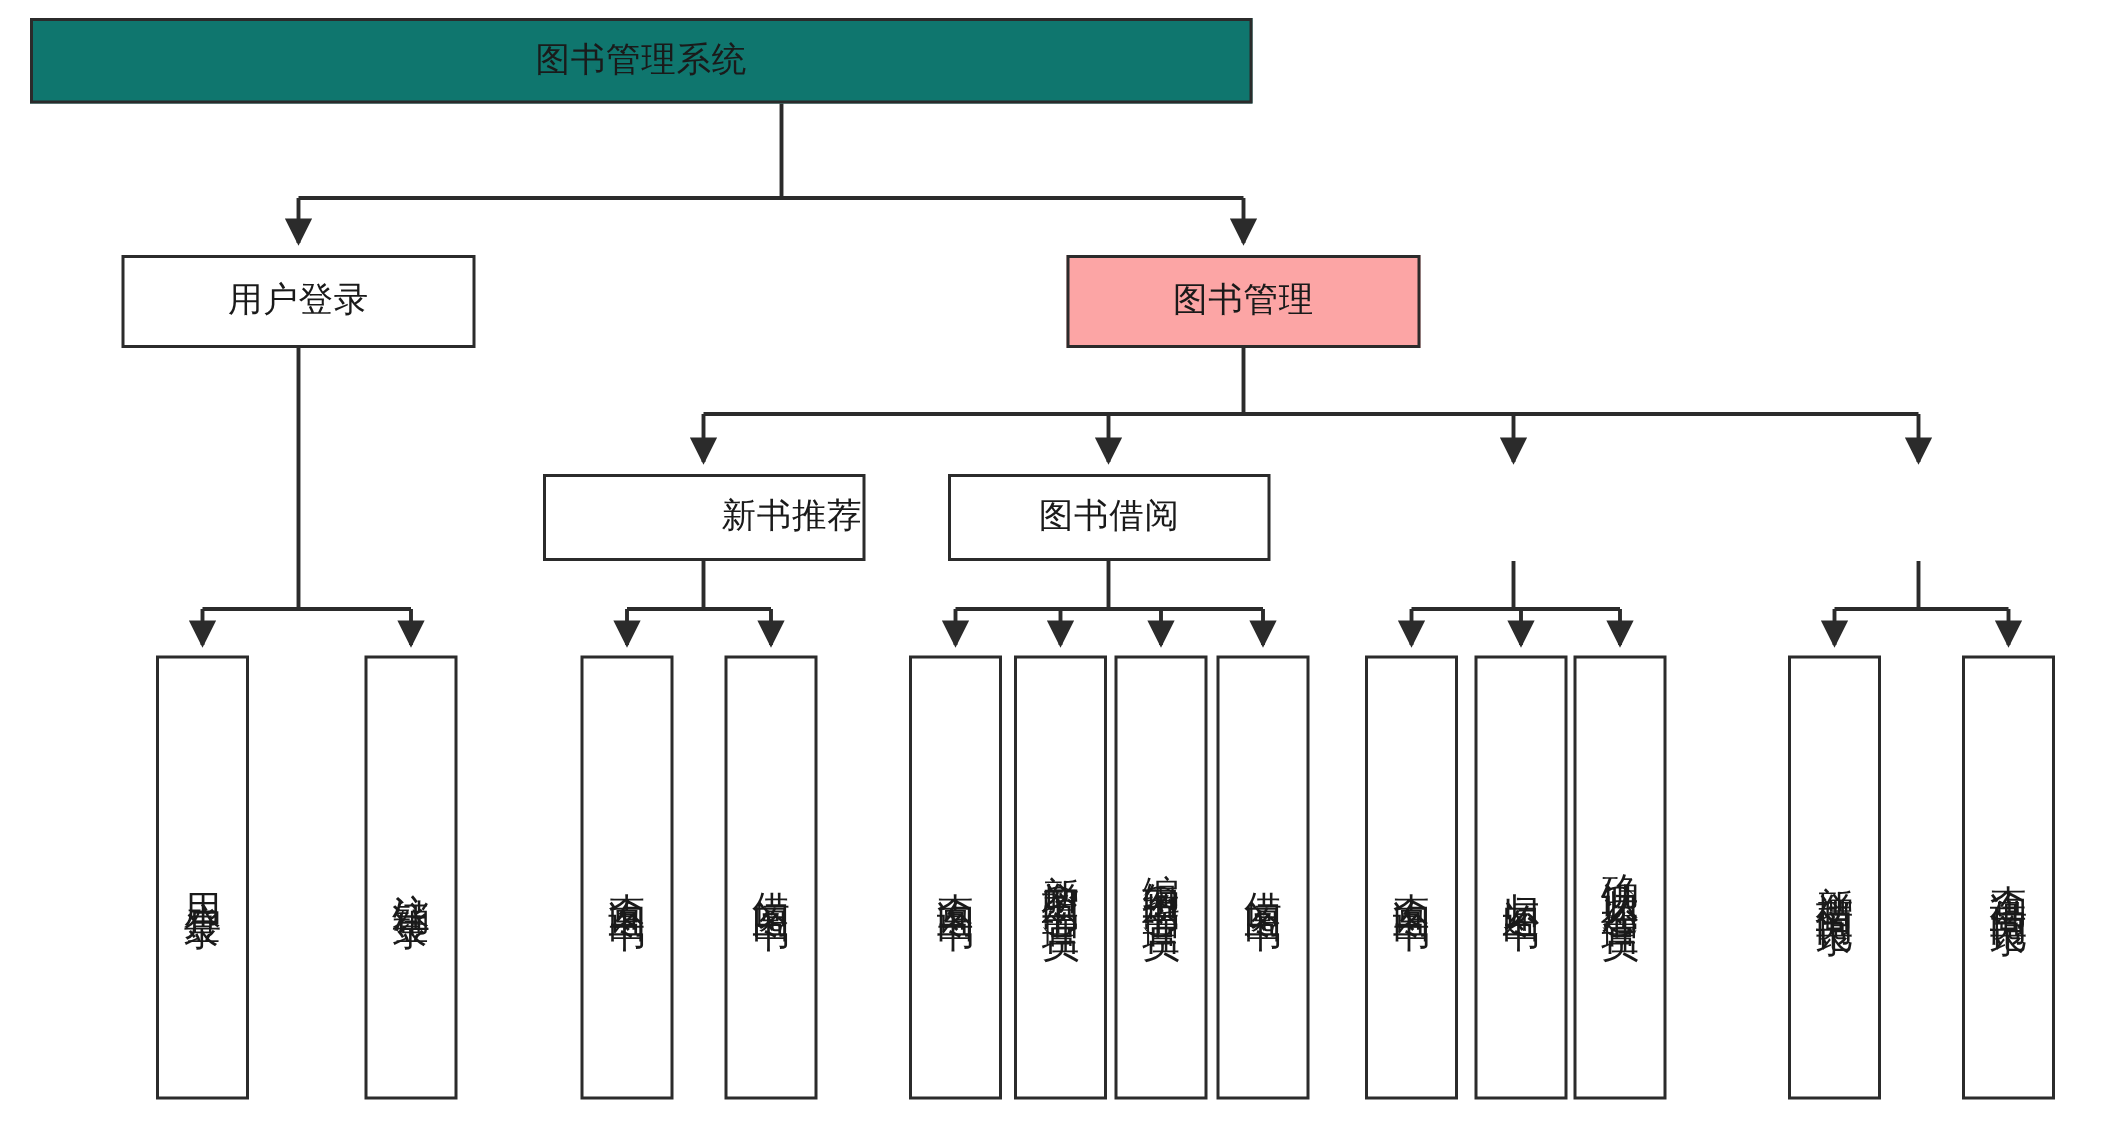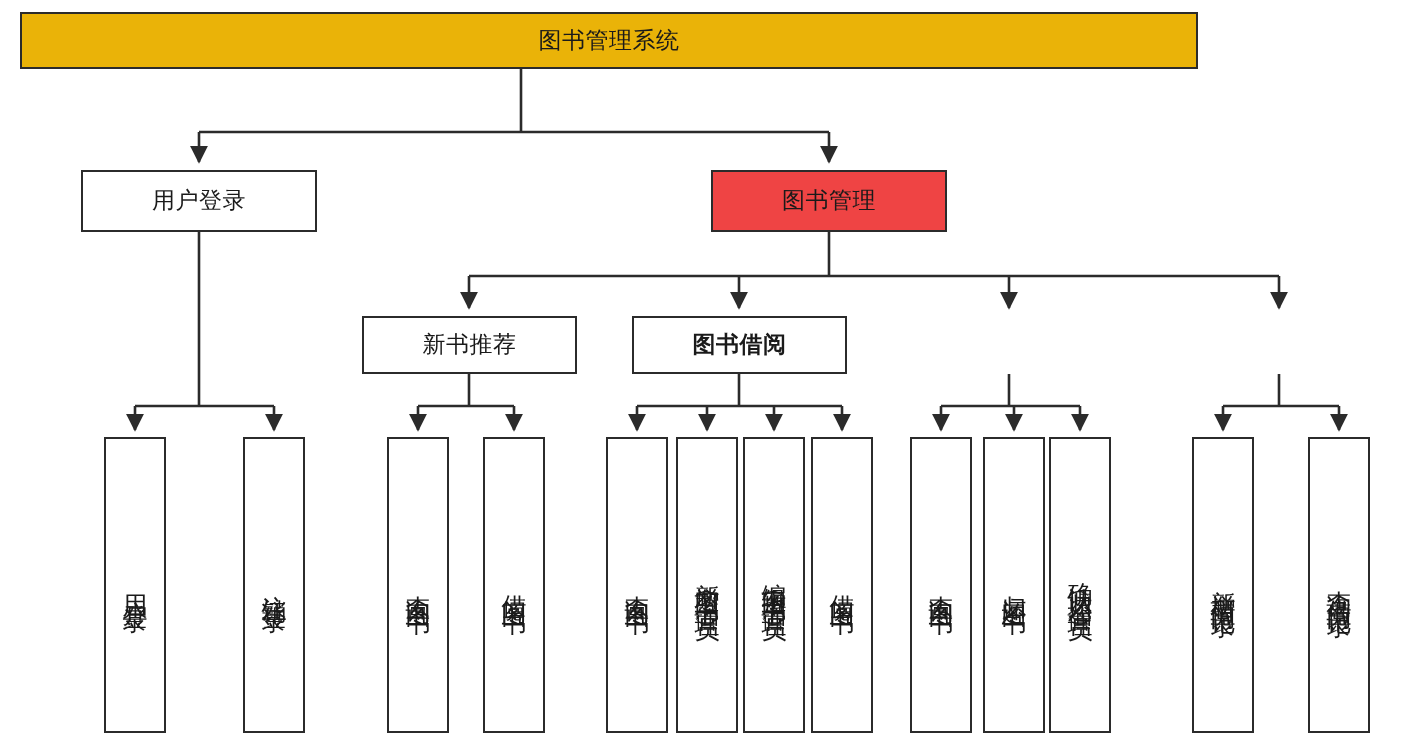--- a/index.html
+++ b/index.html
@@ -115,35 +115,35 @@
       <path d="M 1014 406 L 1014 430" marker-end="url(#arrow)"></path>
       <path d="M 1080 406 L 1080 430" marker-end="url(#arrow)"></path>
 
       <path d="M 1279 374 L 1279 406"></path>
       <path d="M 1223 406 L 1339 406"></path>
       <path d="M 1223 406 L 1223 430" marker-end="url(#arrow)"></path>
       <path d="M 1339 406 L 1339 430" marker-end="url(#arrow)"></path>
     </g>
   </svg>
 
-  <div class="node h-node" style="left: 20px; top: 12px; width: 1178px; height: 57px; border-color: rgb(43, 43, 43); background: #eab308; color: rgb(26, 26, 26); justify-content: center;">
+  <div class="node h-node" style="left: 20px; top: 12px; width: 815px; height: 57px; border-color: rgb(43, 43, 43); background: #0f766e; color: rgb(26, 26, 26); justify-content: center;">
     <span class="label">图书管理系统</span>
   </div>
 
   <div class="node h-node" style="left: 81px; top: 170px; width: 236px; height: 62px; border-color: rgb(43, 43, 43); background: rgb(255, 255, 255); color: rgb(26, 26, 26);">
     <span class="label">用户登录</span>
   </div>
-  <div class="node h-node" style="left: 711px; top: 170px; width: 236px; height: 62px; border-color: rgb(43, 43, 43); background: #ef4444; color: rgb(26, 26, 26);">
+  <div class="node h-node" style="left: 711px; top: 170px; width: 236px; height: 62px; border-color: rgb(43, 43, 43); background: #fca5a5; color: rgb(26, 26, 26);">
     <span class="label">图书管理</span>
   </div>
 
-  <div class="node h-node" style="left: 362px; top: 316px; width: 215px; height: 58px; border-color: rgb(43, 43, 43); background: rgb(255, 255, 255); color: rgb(26, 26, 26);">
+  <div class="node h-node" style="left: 362px; top: 316px; width: 215px; height: 58px; border-color: rgb(43, 43, 43); background: rgb(255, 255, 255); color: rgb(26, 26, 26); justify-content: flex-end;">
     <span class="label">新书推荐</span>
   </div>
-  <div class="node h-node" style="left: 632px; top: 316px; width: 215px; height: 58px; border-color: rgb(43, 43, 43); background: rgb(255, 255, 255); color: rgb(26, 26, 26); font-weight: bold;">
+  <div class="node h-node" style="left: 632px; top: 316px; width: 215px; height: 58px; border-color: rgb(43, 43, 43); background: rgb(255, 255, 255); color: rgb(26, 26, 26);">
     <span class="label">图书借阅</span>
   </div>
 
   <div class="node v-node" style="left: 104px; top: 437px; width: 62px; height: 296px; border-color: rgb(43, 43, 43); background: rgb(255, 255, 255); color: rgb(26, 26, 26);">
     <span class="label">用户登录</span>
   </div>
   <div class="node v-node" style="left: 243px; top: 437px; width: 62px; height: 296px; border-color: rgb(43, 43, 43); background: rgb(255, 255, 255); color: rgb(26, 26, 26);">
     <span class="label">注销登录</span>
   </div>
   <div class="node v-node" style="left: 387px; top: 437px; width: 62px; height: 296px; border-color: rgb(43, 43, 43); background: rgb(255, 255, 255); color: rgb(26, 26, 26);">

